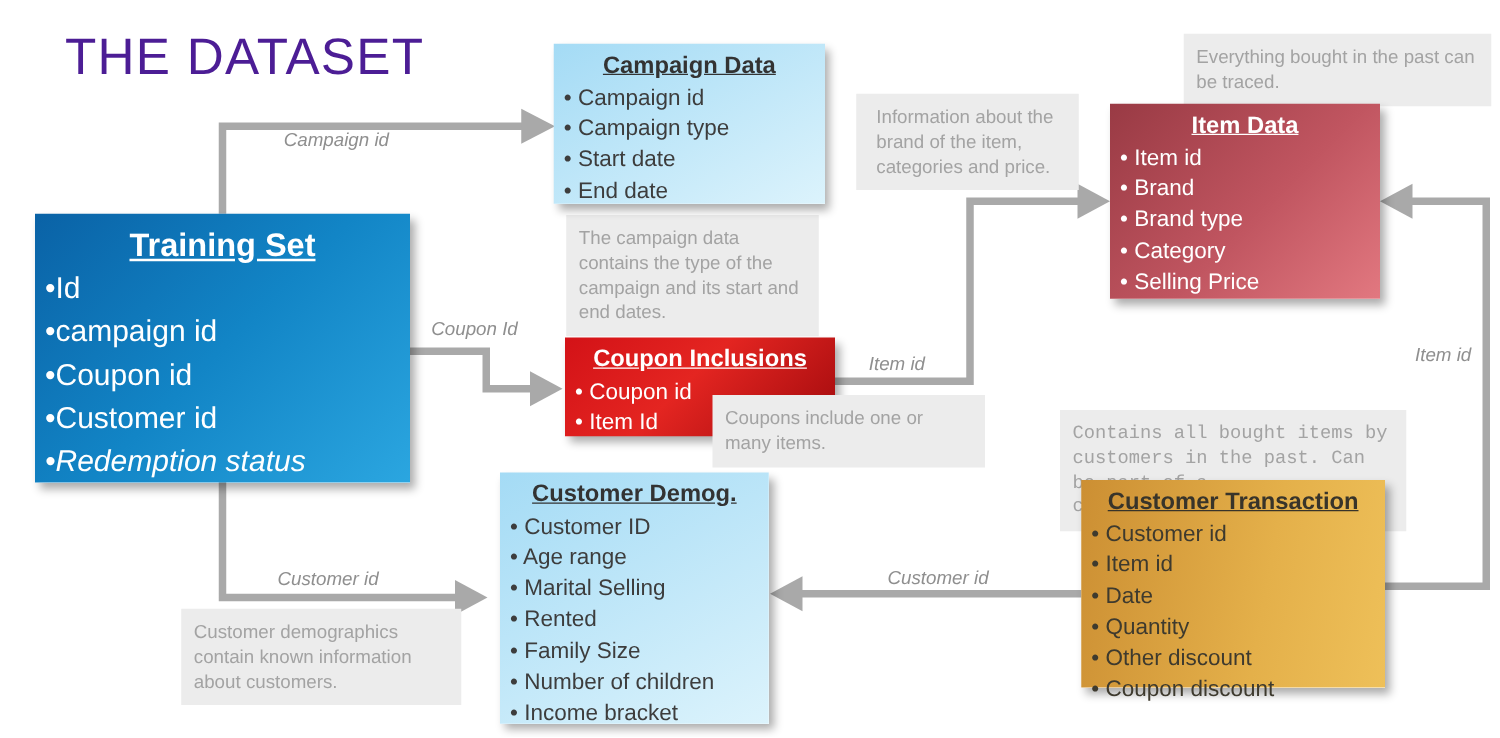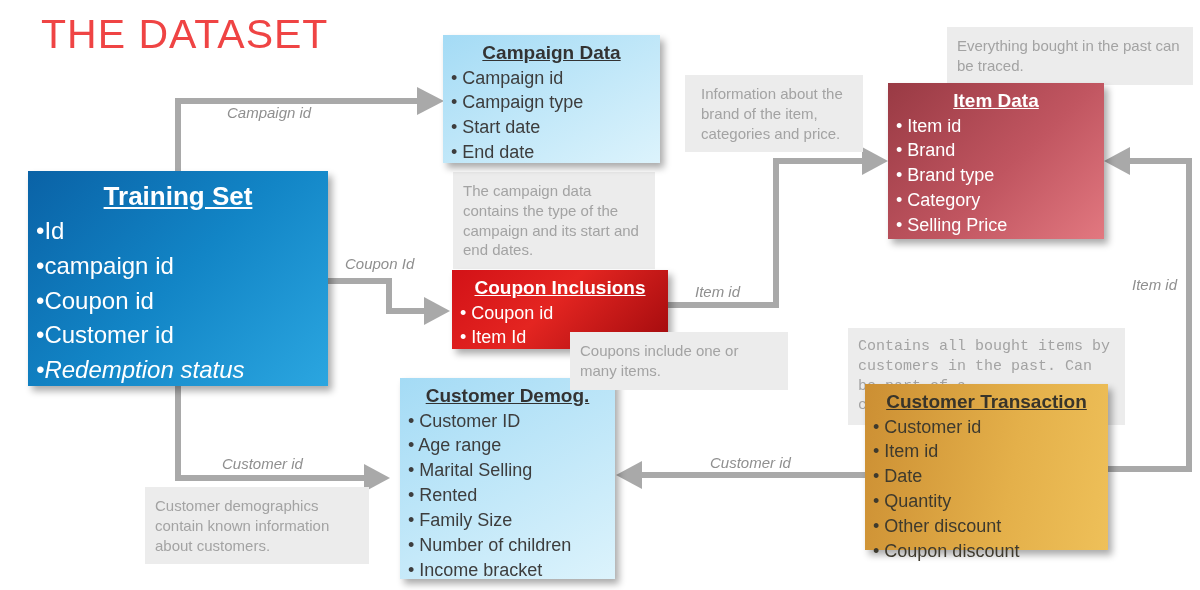--- a/index.html
+++ b/index.html
@@ -1,36 +1,36 @@
 <!DOCTYPE html>
 <html><head>
 <meta charset="utf-8">
 <style>
   html,body{margin:0;padding:0;background:#ffffff;}
   .canvas{
     position:relative;width:1200px;height:590px;overflow:hidden;
     font-family:"Liberation Sans","DejaVu Sans",sans-serif;background:#ffffff;
   }
   .page-title{
-    position:absolute;left:36px;top:6px;margin:5px;
-    font-size:41px;font-weight:400;letter-spacing:1px;color:#ef4444;
+    position:absolute;left:36px;top:6px;margin:16px;
+    font-size:41px;font-weight:400;letter-spacing:1px;color:#4c1d95;
   }
   
   .arrows{position:absolute;left:0;top:0;z-index:1;}
   .arrows path{fill:none;stroke:#a9a9a9;stroke-width:6px;}
   .arrows polygon{fill:#a9a9a9;}
   .alabel{
     position:absolute;z-index:2;font-style:italic;font-size:15px;color:#8f8f8f;white-space:nowrap;
   }
   
   .note{
     position:absolute;z-index:2;background:#ececec;color:#a3a3a3;
     font-size:15px;line-height:1.32;padding:9px 10px;box-sizing:border-box;
   }
-  .note-over{z-index:4;margin-top:16px;}
+  .note-over{z-index:4;}
   
   .box{
     position:absolute;z-index:3;box-sizing:border-box;padding:5px 8px;
     box-shadow:4px 5px 7px rgba(0,0,0,0.33);
   }
   .box .box-title{
     text-align:center;font-weight:bold;text-decoration:underline;
     font-size:19px;line-height:1.35;white-space:nowrap;
   }
   .box ul{list-style:none;margin:0;padding:0;font-size:18px;line-height:1.38;}

